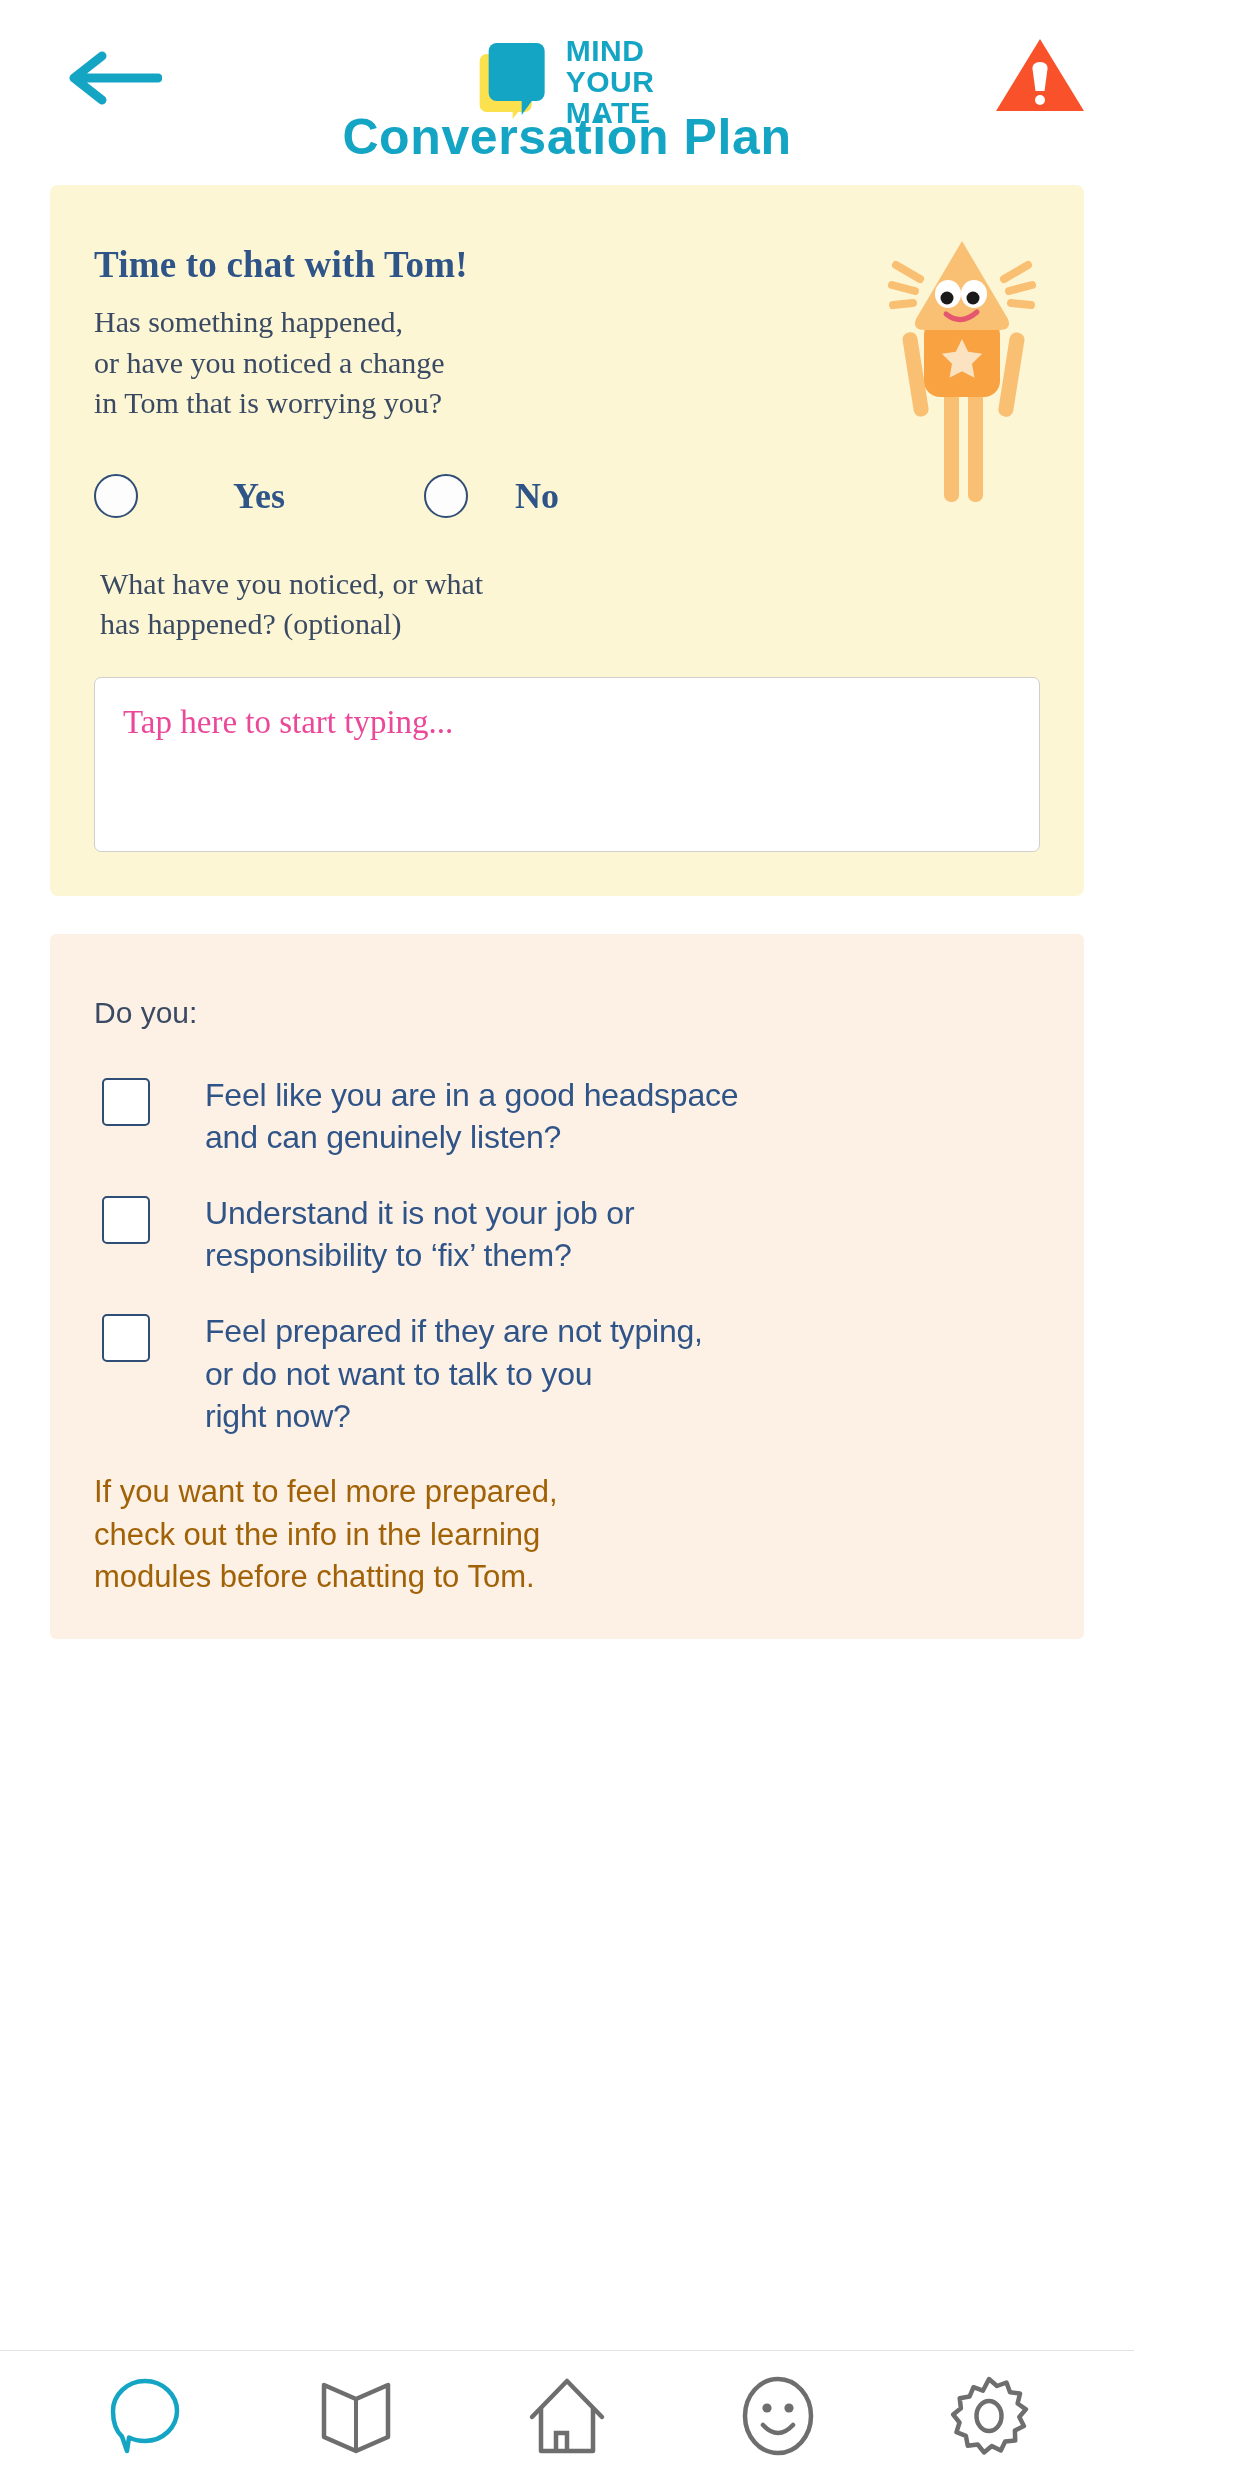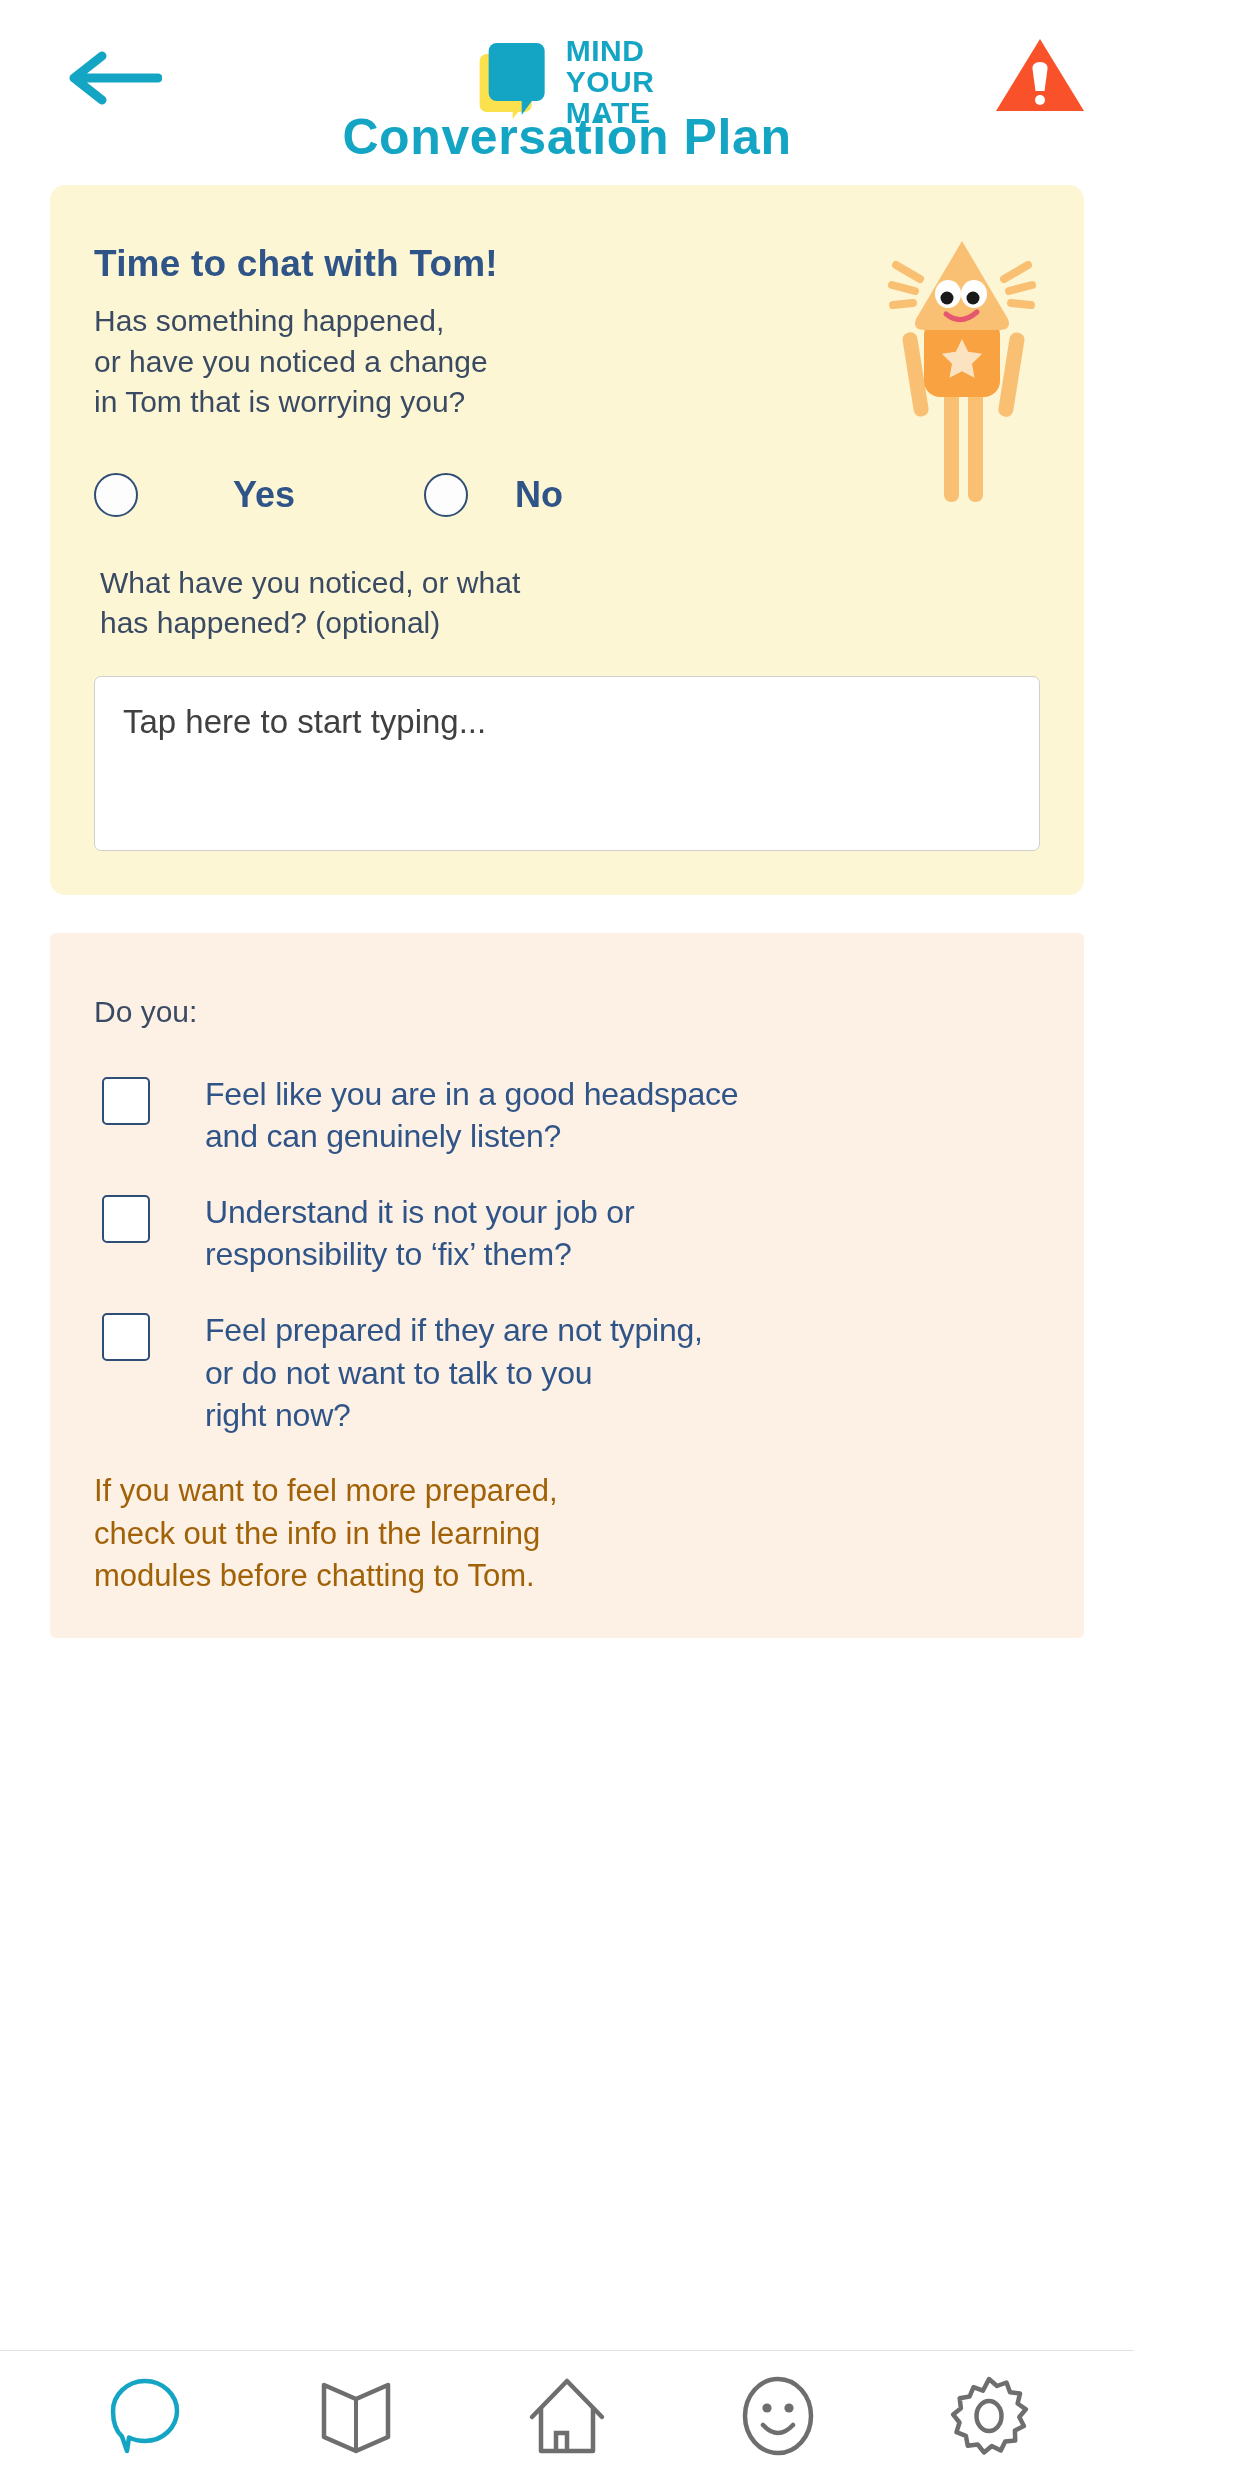--- a/index.html
+++ b/index.html
@@ -118,23 +118,24 @@
     flex: 1 1 auto;
     position: relative;
     overflow: hidden;
     padding: 0 50px;
   }
 
   
   .card-yellow {
     position: relative;
     background: #FCF6D5;
-    border-radius: 15px;
+    border-radius: 8px;
     padding: 58px 0 44px 0;
     margin-bottom: 38px;
+    font-family: Liberation Serif, serif;
   }
 
   .card-inner { padding: 0 44px; }
 
   .card-title {
     color: #2F5488;
     font-size: 37px;
     font-weight: bold;
     margin-bottom: 16px;
     letter-spacing: 0.2px;
@@ -186,21 +187,21 @@
   .textarea-box {
     margin: 32px 0 0 0;
     height: 175px;
     background: #ffffff;
     border: 1.5px solid #CFCFCF;
     border-radius: 7px;
     padding: 26px 28px;
     cursor: text;
   }
   .textarea-ph {
-    color: #404040;
+    color: #ec4899;
     font-size: 33px;
     font-weight: 300;
   }
 
   
   .character {
     position: absolute;
     right: 42px;
     top: 42px;
     width: 160px;

